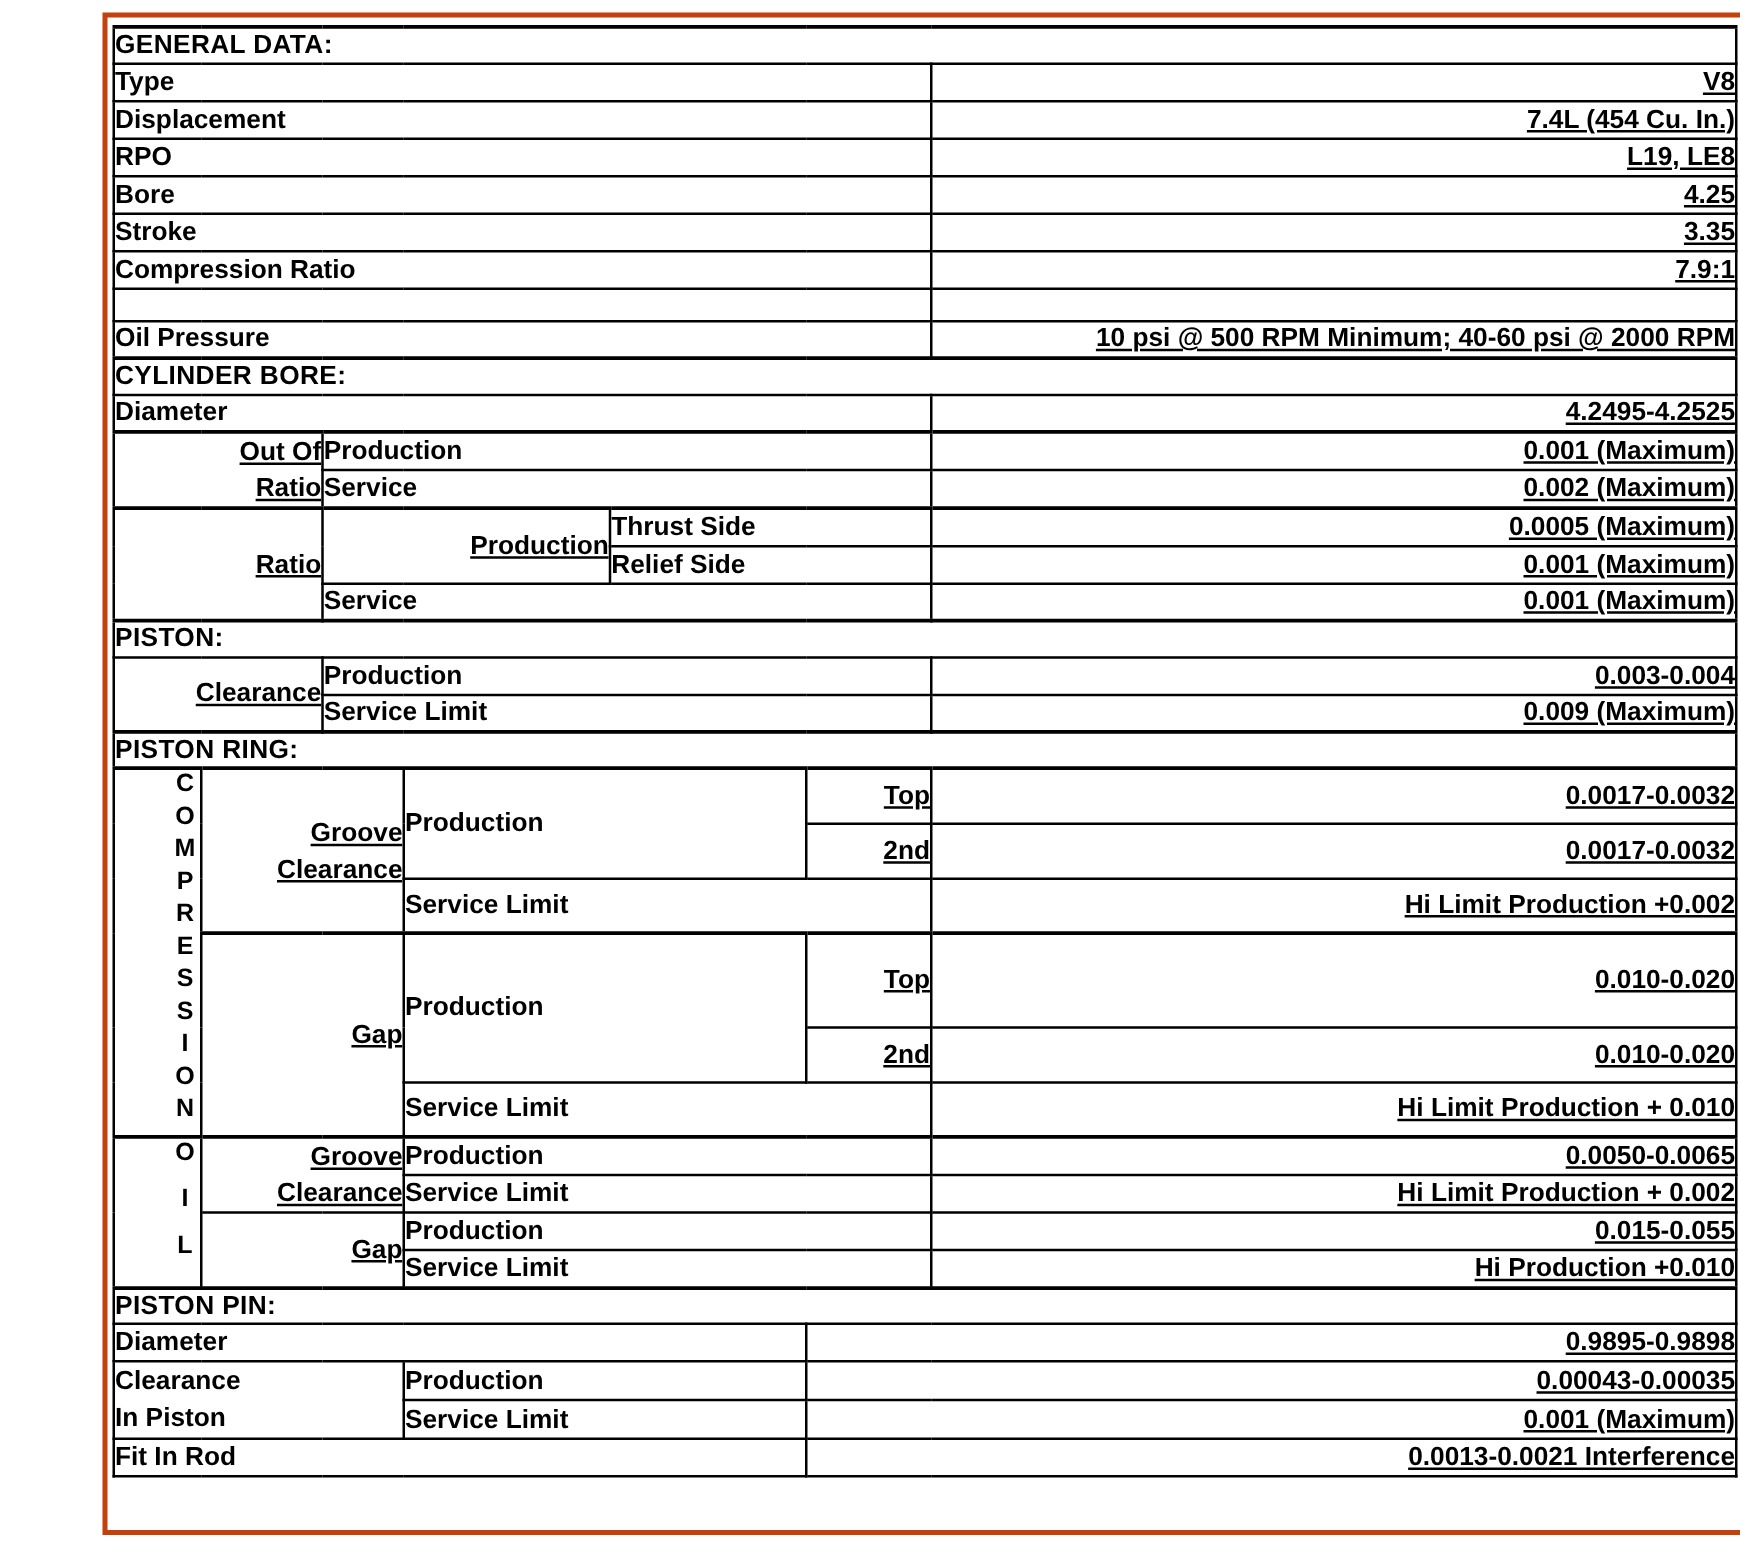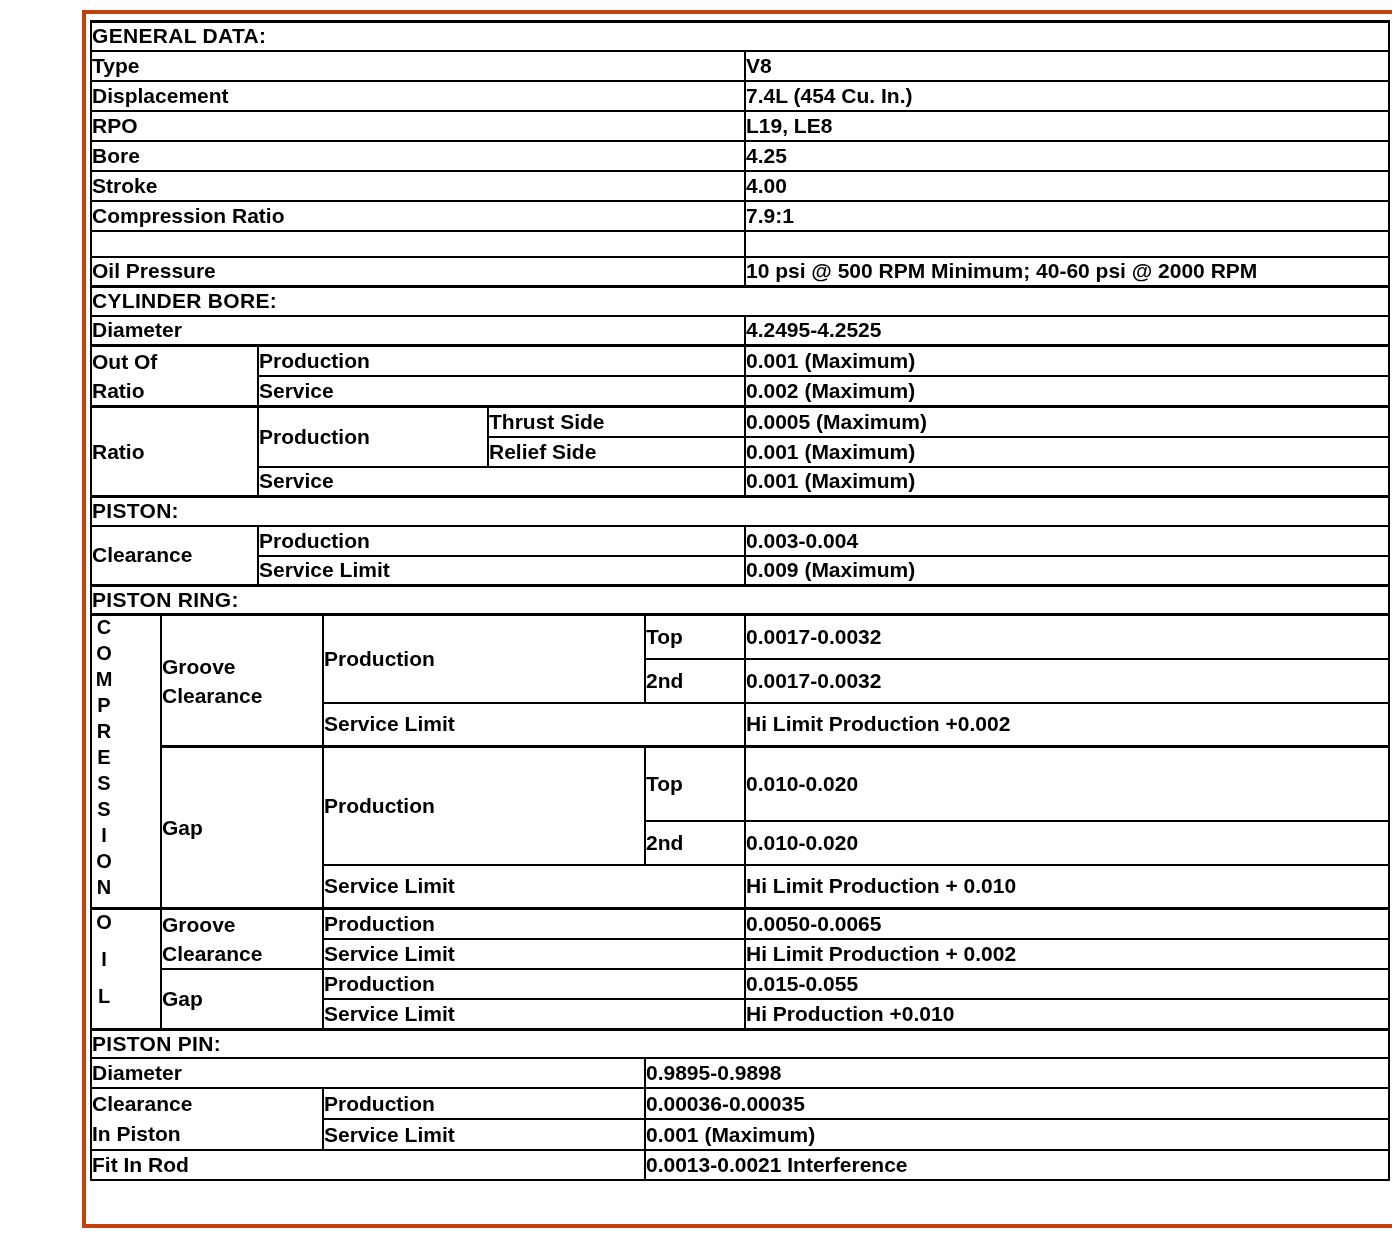--- a/index.html
+++ b/index.html
@@ -29,21 +29,21 @@
   table.spec td {
     border: 2px solid #000;
     color: #000;
     font-weight: bold;
     font-size: 21px;
     padding: 0;
     overflow: hidden;
     vertical-align: middle;
   }
   td.l { text-align: left; padding-left: 18px; padding-right: 6px; }
-  td.c { text-align: left; }
+  td.c { text-align: right; text-decoration: underline; }
   td.hdr { font-size: 22px; letter-spacing: 0.3px; }
   tr { height: 30px; }
   tr.h { height: 29px; }
   tr.h > td { border-top-width: 3px; }
   tr.tt > td { border-top-width: 3px; }
   tr.short { height: 26px; }
   tr.ring { height: 44px; }
   tr.pinrow { height: 30px; }
   td.pre { white-space: pre-line; line-height: 29px; }
   td.pre2 { white-space: pre-line; line-height: 30px; }
@@ -87,21 +87,21 @@
       <tr>
         <td colspan="6" class="l">RPO</td>
         <td class="c">L19, LE8</td>
       </tr>
       <tr>
         <td colspan="6" class="l">Bore</td>
         <td class="c">4.25</td>
       </tr>
       <tr>
         <td colspan="6" class="l">Stroke</td>
-        <td class="c">4.00</td>
+        <td class="c">3.35</td>
       </tr>
       <tr>
         <td colspan="6" class="l">Compression Ratio</td>
         <td class="c">7.9:1</td>
       </tr>
       <tr class="short">
         <td colspan="6" class="l"></td>
         <td class="c"></td>
       </tr>
       <tr>
@@ -212,21 +212,21 @@
         <td colspan="7" class="l hdr">PISTON PIN:</td>
       </tr>
       <tr class="pinrow">
         <td colspan="5" class="l">Diameter</td>
         <td colspan="2" class="c">0.9895-0.9898</td>
       </tr>
       <tr class="pinrow">
         <td rowspan="2" colspan="3" class="l pre2">Clearance
 In Piston</td>
         <td colspan="2" class="l">Production</td>
-        <td colspan="2" class="c">0.00036-0.00035</td>
+        <td colspan="2" class="c">0.00043-0.00035</td>
       </tr>
       <tr class="pinrow">
         <td colspan="2" class="l">Service Limit</td>
         <td colspan="2" class="c">0.001 (Maximum)</td>
       </tr>
       <tr class="pinrow">
         <td colspan="5" class="l">Fit In Rod</td>
         <td colspan="2" class="c">0.0013-0.0021 Interference</td>
       </tr>
 

